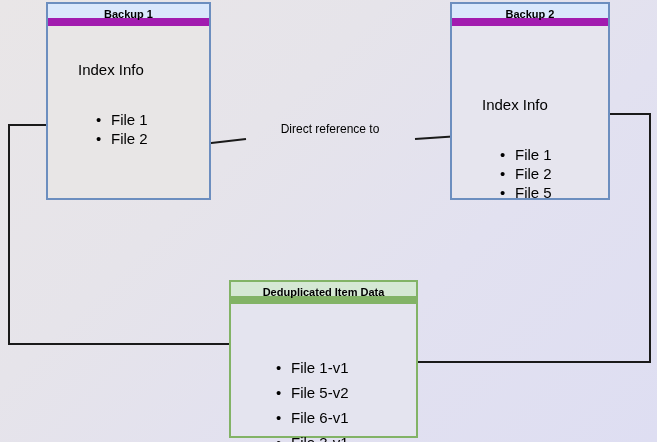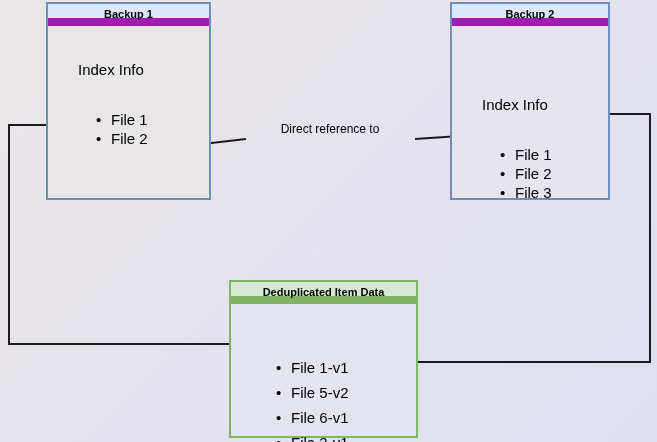--- a/index.html
+++ b/index.html
@@ -159,21 +159,21 @@
     </div>
   </div>
 
   <div class="box" id="backup-2" style="left:450px; top:2px; width:160px; height:198px;gap:35px;">
     <div class="box-header">Backup 2</div>
     <div class="box-body">
       <div class="index-title">Index Info</div>
       <ul class="file-list">
         <li>File 1</li>
         <li>File 2</li>
-        <li>File 3</li>
+        <li>File 5</li>
       </ul>
     </div>
   </div>
 
   <div class="box green" id="dedup-box" style="left:229px; top:280px; width:189px; height:158px;">
     <div class="box-header">Deduplicated Item Data</div>
     <div class="box-body">
       <ul class="file-list">
         <li>File 1-v1</li>
         <li>File 5-v2</li>

